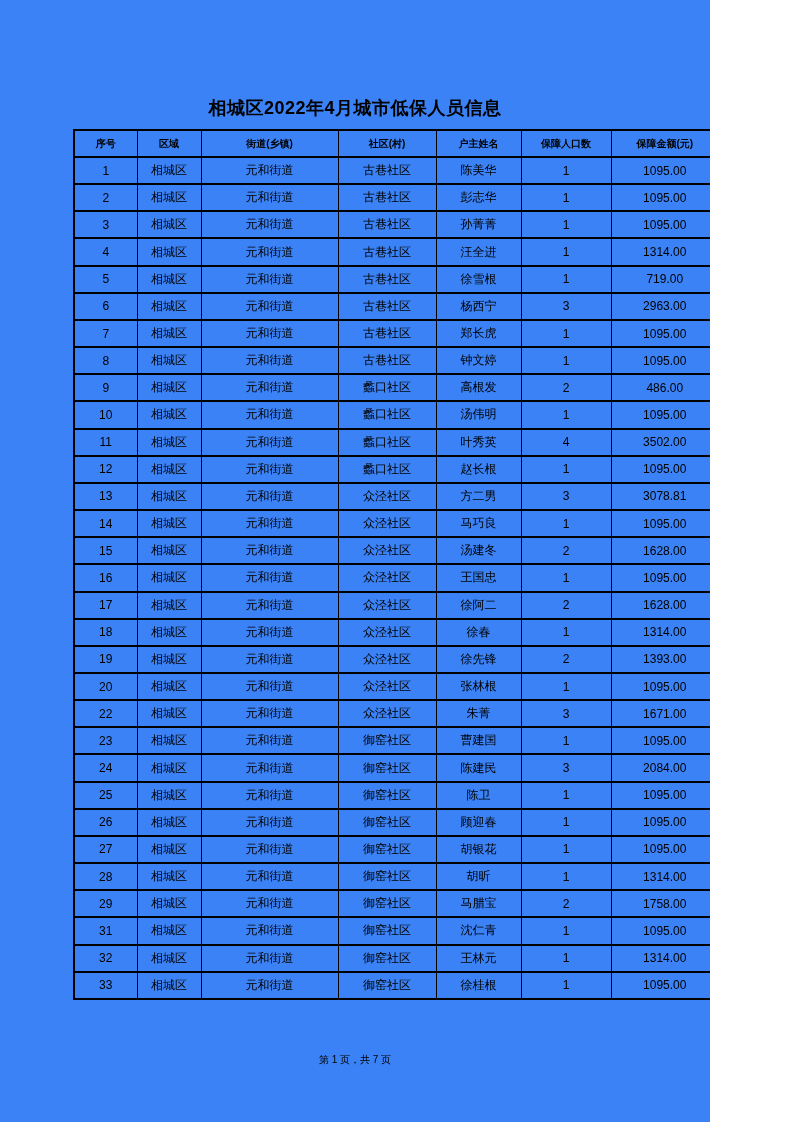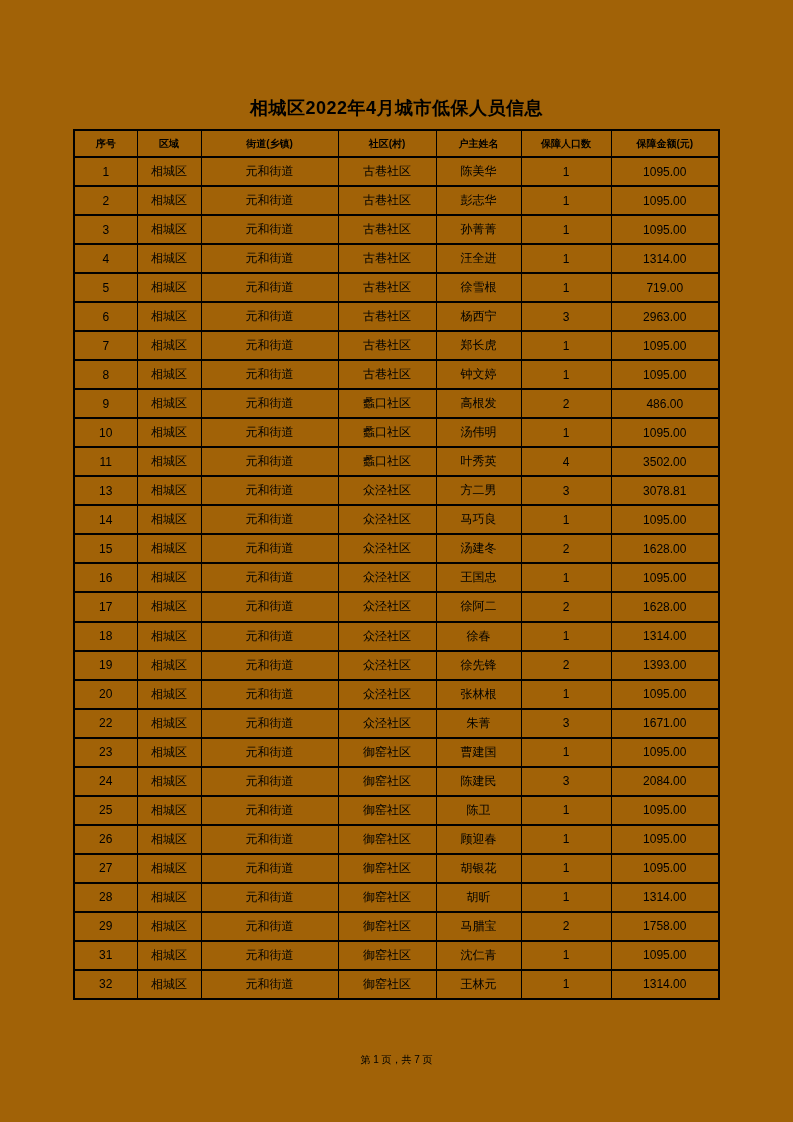--- a/index.html
+++ b/index.html
@@ -2,23 +2,23 @@
 <html><head>
 <meta charset="utf-8">
 <style>
   html, body {
     margin: 0;
     padding: 0;
     background: #ffffff;
   }
   .page {
     position: relative;
-    width: 793px;
+    width: 710px;
     height: 1122px;
-    background: #a16207;
+    background: #3b82f6;
     font-family: "Liberation Sans", "DejaVu Sans", sans-serif;
     color: #000000;
     overflow: hidden;
   }
   .title {
     position: absolute;
     top: 96px;
     left: 0;
     width: 100%;
     margin: 0;
@@ -192,20 +192,29 @@
         <tr>
           <td>11</td>
           <td>相城区</td>
           <td>元和街道</td>
           <td>蠡口社区</td>
           <td>叶秀英</td>
           <td>4</td>
           <td>3502.00</td>
         </tr>
         <tr>
+          <td>12</td>
+          <td>相城区</td>
+          <td>元和街道</td>
+          <td>蠡口社区</td>
+          <td>赵长根</td>
+          <td>1</td>
+          <td>1095.00</td>
+        </tr>
+        <tr>
           <td>13</td>
           <td>相城区</td>
           <td>元和街道</td>
           <td>众泾社区</td>
           <td>方二男</td>
           <td>3</td>
           <td>3078.81</td>
         </tr>
         <tr>
           <td>14</td>
@@ -352,19 +361,28 @@
           <td>1095.00</td>
         </tr>
         <tr>
           <td>32</td>
           <td>相城区</td>
           <td>元和街道</td>
           <td>御窑社区</td>
           <td>王林元</td>
           <td>1</td>
           <td>1314.00</td>
+        </tr>
+        <tr>
+          <td>33</td>
+          <td>相城区</td>
+          <td>元和街道</td>
+          <td>御窑社区</td>
+          <td>徐桂根</td>
+          <td>1</td>
+          <td>1095.00</td>
         </tr>
       </tbody>
   </table>
 
   <div class="footer">第 1 页，共 7 页</div>
 
 </div>
 
 </body></html>

